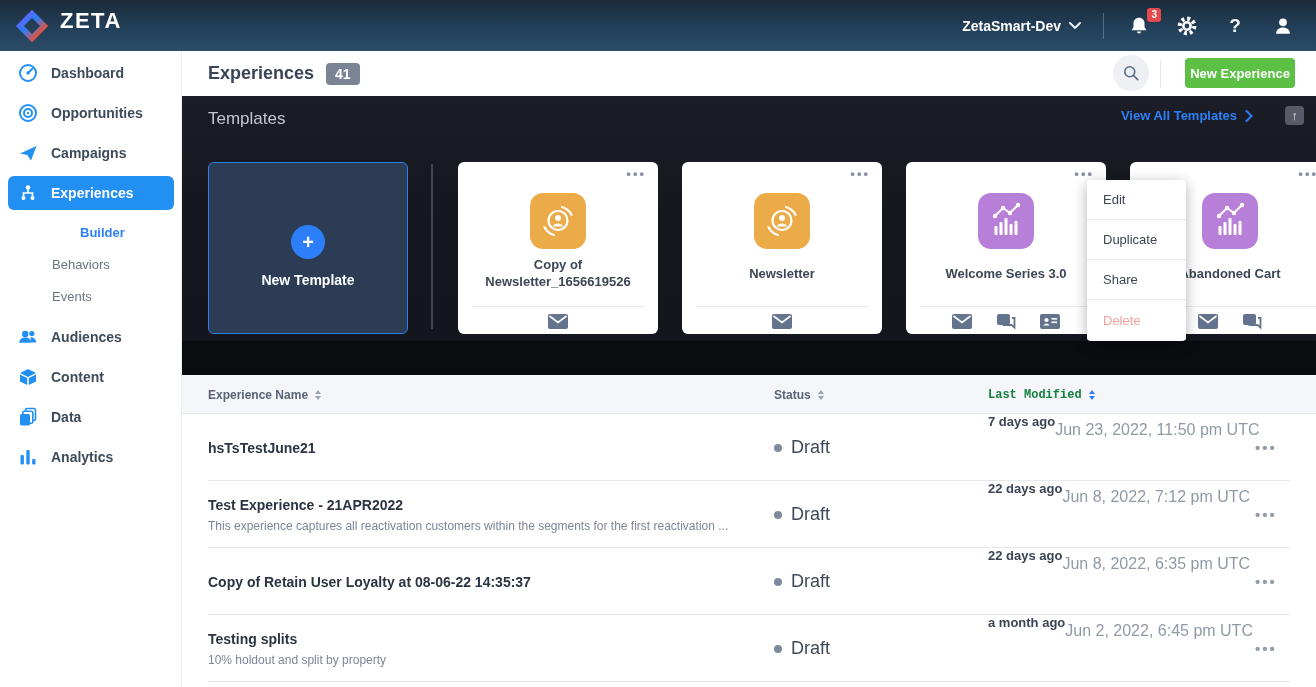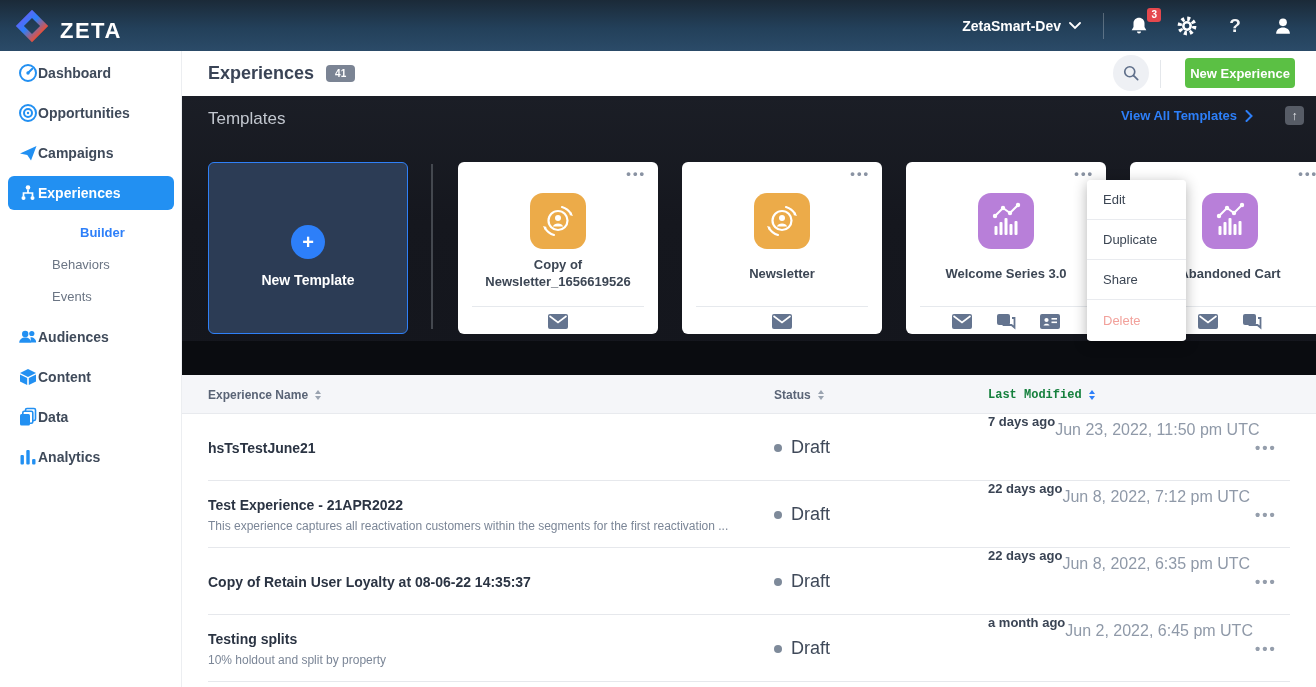--- a/index.html
+++ b/index.html
@@ -4,49 +4,49 @@
 <style>
   * { margin:0; padding:0; box-sizing:border-box; }
   html,body { width:1316px; height:687px; }
   body { font-family:"Liberation Sans", sans-serif; background:#fff; overflow:hidden; }
   .app { position:relative; width:1316px; height:687px; background:#fff; overflow:hidden; }
 
   
   .navbar { position:absolute; left:0; top:0; width:1316px; height:51px;
     background:linear-gradient(180deg,#1b2a38 0%,#23405a 55%,#2b4b68 100%);
     display:flex; align-items:center; justify-content:space-between; padding:0 20px 0 14px; z-index:20; }
-  .brand { display:flex; align-items:flex-end; gap:10px; }
+  .brand { display:flex; align-items:flex-start; gap:10px; }
   .brand-text { color:#fff; font-size:22px; font-weight:bold; letter-spacing:1.5px; }
   .nav-right { display:flex; align-items:center; }
   .account { display:flex; align-items:center; gap:8px; color:#fff; font-size:14px; font-weight:bold; cursor:pointer; }
   .nav-divider { width:1px; height:26px; background:rgba(255,255,255,.25); margin:0 22px; }
   .nav-icons { display:flex; align-items:center; gap:22px; }
   .nav-icon { position:relative; width:26px; height:26px; display:flex; align-items:center; justify-content:center; cursor:pointer; }
   .bell-badge { position:absolute; top:-5px; right:-9px; background:#e5484d; color:#fff; font-size:10px; font-weight:bold;
     padding:1px 4px; border-radius:3px; line-height:12px; }
   .help-glyph { color:#fff; font-size:19px; font-weight:bold; opacity:.95; }
 
   
   .sidebar { position:absolute; left:0; top:51px; width:182px; height:636px; background:#fff; border-right:1px solid #eceef1; z-index:10; }
   .side-item { position:absolute; left:8px; right:7px; height:34px; border-radius:6px; display:flex; align-items:center;
-    padding-left:10px; gap:0; color:#3f4a5a; font-size:14px; font-weight:bold; cursor:pointer; }
+    padding-left:10px; gap:13px; color:#3f4a5a; font-size:14px; font-weight:bold; cursor:pointer; }
   .side-item .sicon { width:20px; height:20px; color:#2290f2; flex:0 0 20px; display:flex; }
   .side-item.active { background:#2290f2; color:#fff; }
   .side-item.active .sicon { color:#fff; }
   .side-sub { position:absolute; left:52px; height:20px; display:flex; align-items:center; font-size:13px; color:#6b7584; cursor:pointer; }
   .side-sub.active { color:#2d7ff9; font-weight:bold; }
 
   
   .main { position:absolute; left:182px; top:51px; width:1134px; height:636px; overflow:hidden; background:#fff; }
 
   
   .main-header { position:absolute; left:0; top:0; width:1134px; height:45px; background:#fff; }
   .page-title-wrap { position:absolute; left:26px; top:0; height:45px; display:flex; align-items:center; gap:12px; }
   .page-title { font-size:18px; font-weight:bold; color:#3a4456; }
-  .count-badge { background:#7b8494; color:#fff; font-size:10px; font-weight:bold; border-radius:4px; padding:3px 9px; }
+  .count-badge { background:#7b8494; color:#fff; font-size:14px; font-weight:bold; border-radius:4px; padding:3px 9px; }
   .search-btn { position:absolute; left:931px; top:4px; width:36px; height:36px; border-radius:50%; background:#eef0f4;
     display:flex; align-items:center; justify-content:center; cursor:pointer; }
   .hdr-divider { position:absolute; left:978px; top:9px; width:1px; height:28px; background:#e4e7eb; }
   .new-exp-btn { position:absolute; left:1003px; top:7px; width:110px; height:30px; background:#5bc044; border:none;
     border-radius:4px; color:#fff; font-size:13px; font-weight:bold; font-family:inherit; cursor:pointer; }
 
   
   .templates { position:absolute; left:0; top:45px; width:1134px; height:279px;
     background:linear-gradient(180deg,#1b1e26 0%,#15171e 45%,#14161d 100%); }
   .tpl-band { position:absolute; left:0; top:245px; width:1134px; height:34px; background:#0a0c10; }

